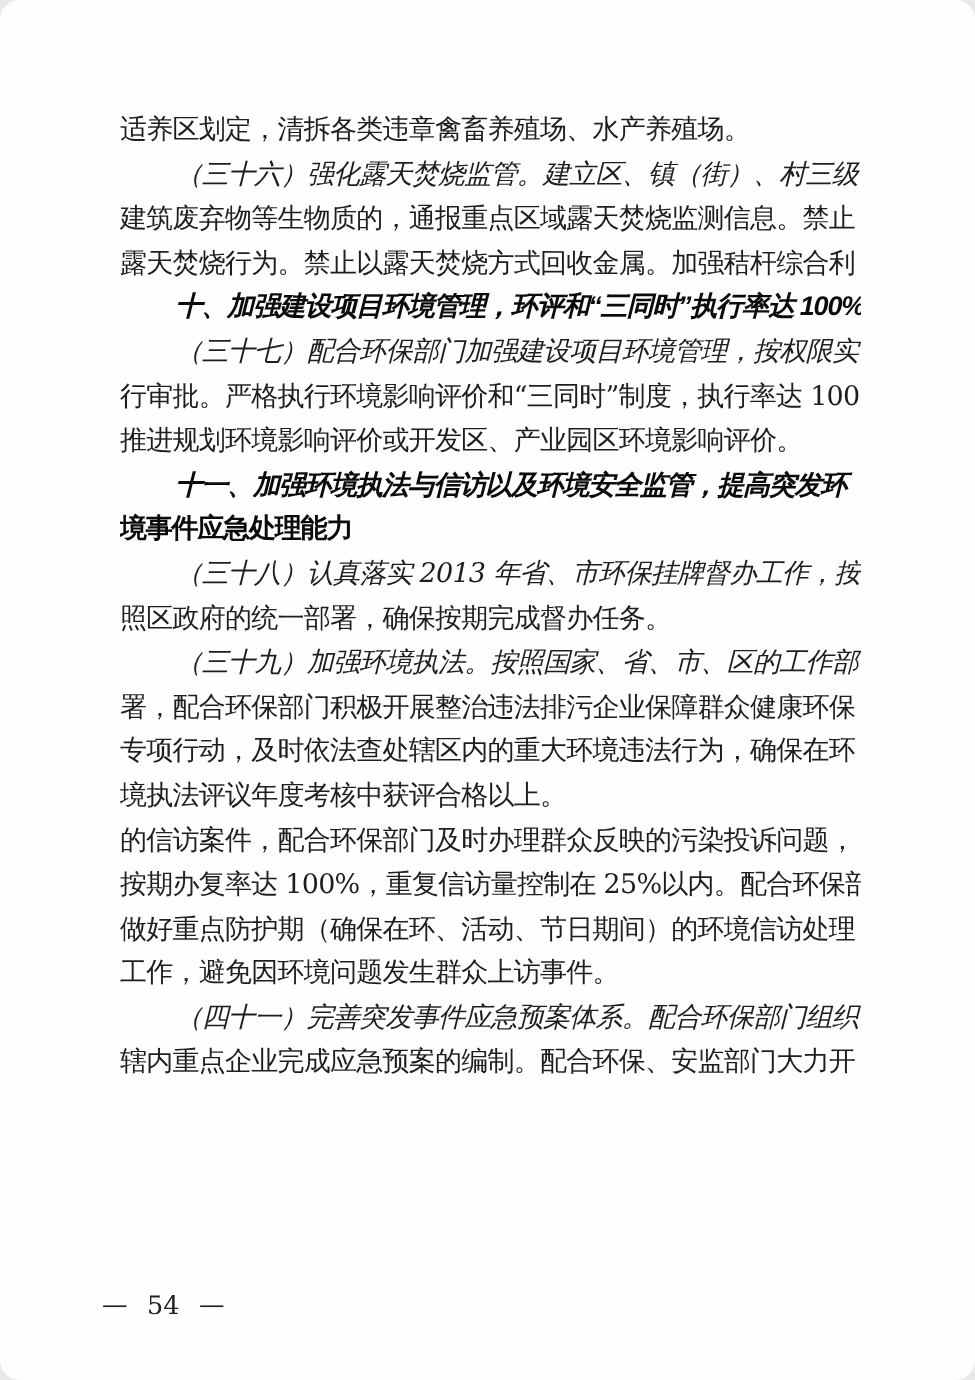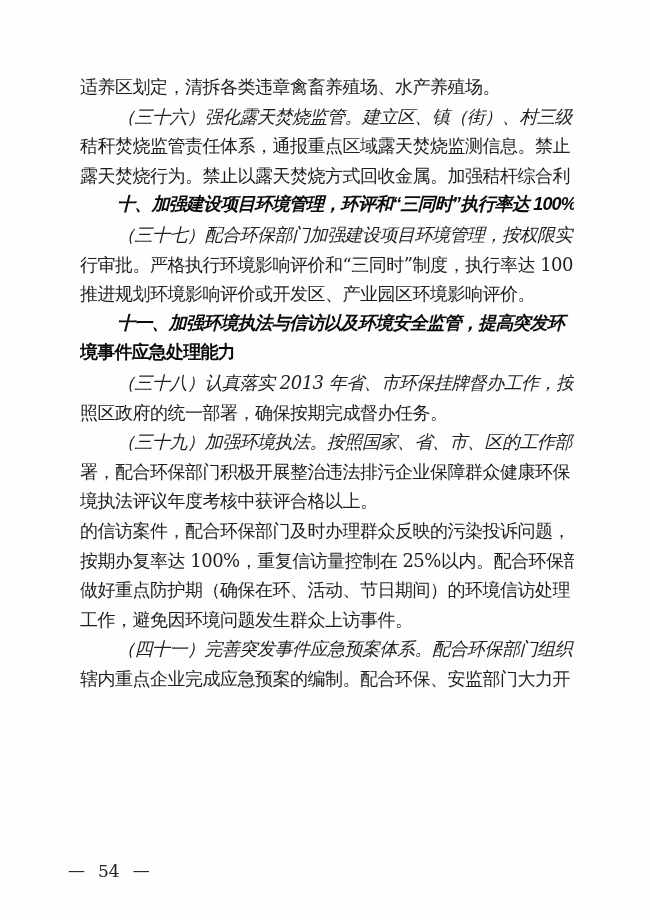--- a/index.html
+++ b/index.html
@@ -7,20 +7,21 @@
     padding: 0;
     background: #e8e8e8;
     font-family: "DejaVu Serif", serif;
   }
   .page {
     position: relative;
     width: 650px;
     height: 920px;
     background: #fefefe;
     overflow: hidden;
+    border-radius: 13px;
   }
   .text-block {
     position: absolute;
     left: 80px;
     top: 72px;
     width: 494px;
     overflow: hidden;
   }
   .line {
     height: 29.6px;
@@ -59,32 +60,33 @@
     letter-spacing: 0;
   }
 </style>
 </head>
 <body>
 
 <div class="page">
   <div class="text-block">
     <div class="line">适养区划定，清拆各类违章禽畜养殖场、水产养殖场。</div>
     <div class="line indent">（三十六）强化露天焚烧监管。建立区、镇（街）、村三级</div>
-    <div class="line">秸秆焚烧监管责任体系，通报重点区域露天焚烧监测信息。禁止</div>
+    <div class="line">建筑废弃物等生物质的，通报重点区域露天焚烧监测信息。禁止</div>
     <div class="line">露天焚烧行为。禁止以露天焚烧方式回收金属。加强秸杆综合利</div>
     <div class="line indent bold">十、加强建设项目环境管理，环评和“三同时”执行率达 100%</div>
     <div class="line indent">（三十七）配合环保部门加强建设项目环境管理，按权限实</div>
     <div class="line">行审批。严格执行环境影响评价和“三同时”制度，执行率达 100%;</div>
     <div class="line">推进规划环境影响评价或开发区、产业园区环境影响评价。</div>
     <div class="line indent bold">十一、加强环境执法与信访以及环境安全监管，提高突发环</div>
     <div class="line bold">境事件应急处理能力</div>
     <div class="line indent">（三十八）认真落实 2013 年省、市环保挂牌督办工作，按</div>
     <div class="line">照区政府的统一部署，确保按期完成督办任务。</div>
     <div class="line indent">（三十九）加强环境执法。按照国家、省、市、区的工作部</div>
     <div class="line">署，配合环保部门积极开展整治违法排污企业保障群众健康环保</div>
+    <div class="line">专项行动，及时依法查处辖区内的重大环境违法行为，确保在环</div>
     <div class="line">境执法评议年度考核中获评合格以上。</div>
     <div class="line">的信访案件，配合环保部门及时办理群众反映的污染投诉问题，</div>
     <div class="line">按期办复率达 100%，重复信访量控制在 25%以内。配合环保部门</div>
     <div class="line">做好重点防护期（确保在环、活动、节日期间）的环境信访处理</div>
     <div class="line">工作，避免因环境问题发生群众上访事件。</div>
     <div class="line indent">（四十一）完善突发事件应急预案体系。配合环保部门组织</div>
     <div class="line">辖内重点企业完成应急预案的编制。配合环保、安监部门大力开</div>
   </div>
 
   <div class="footer">

